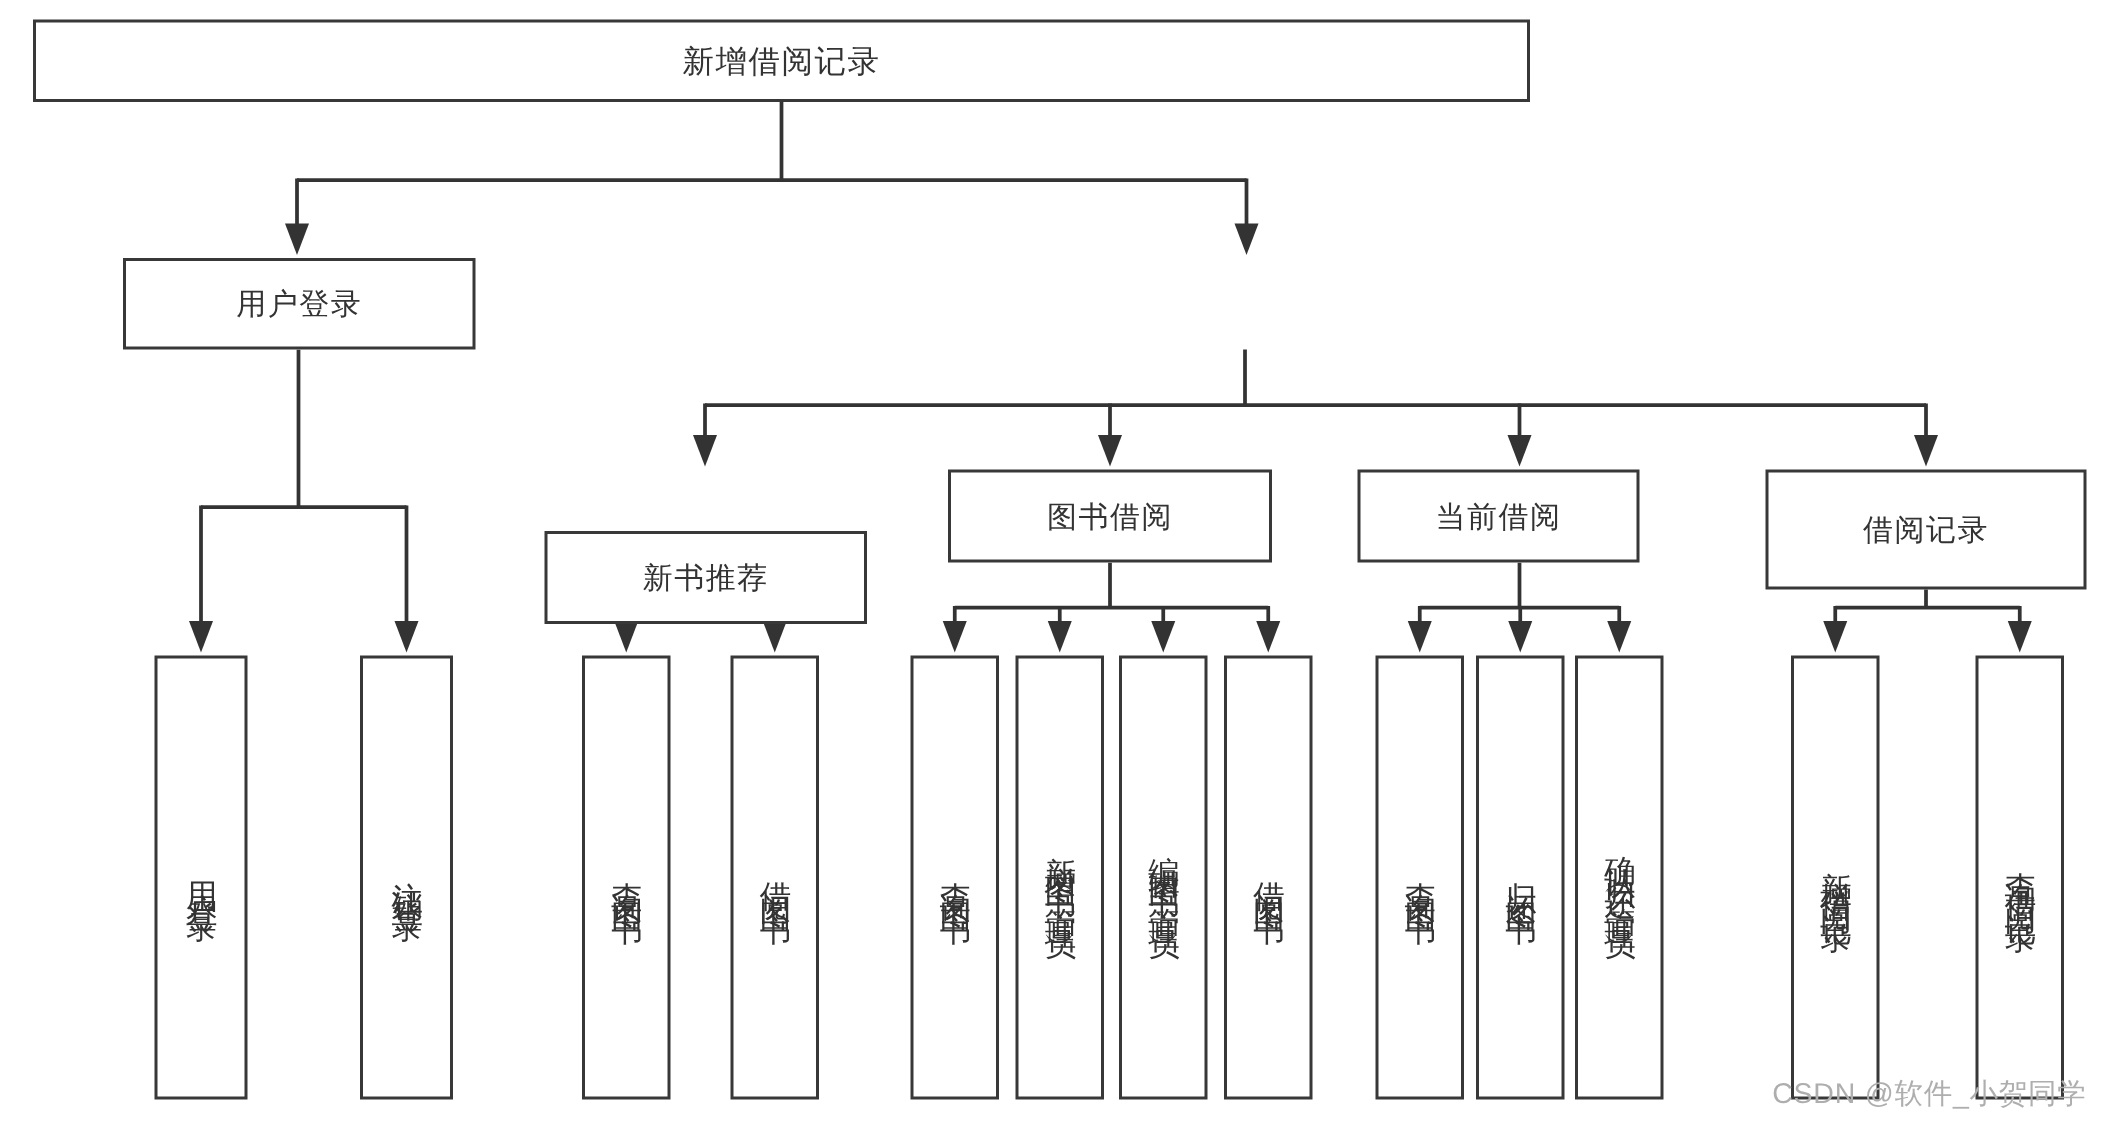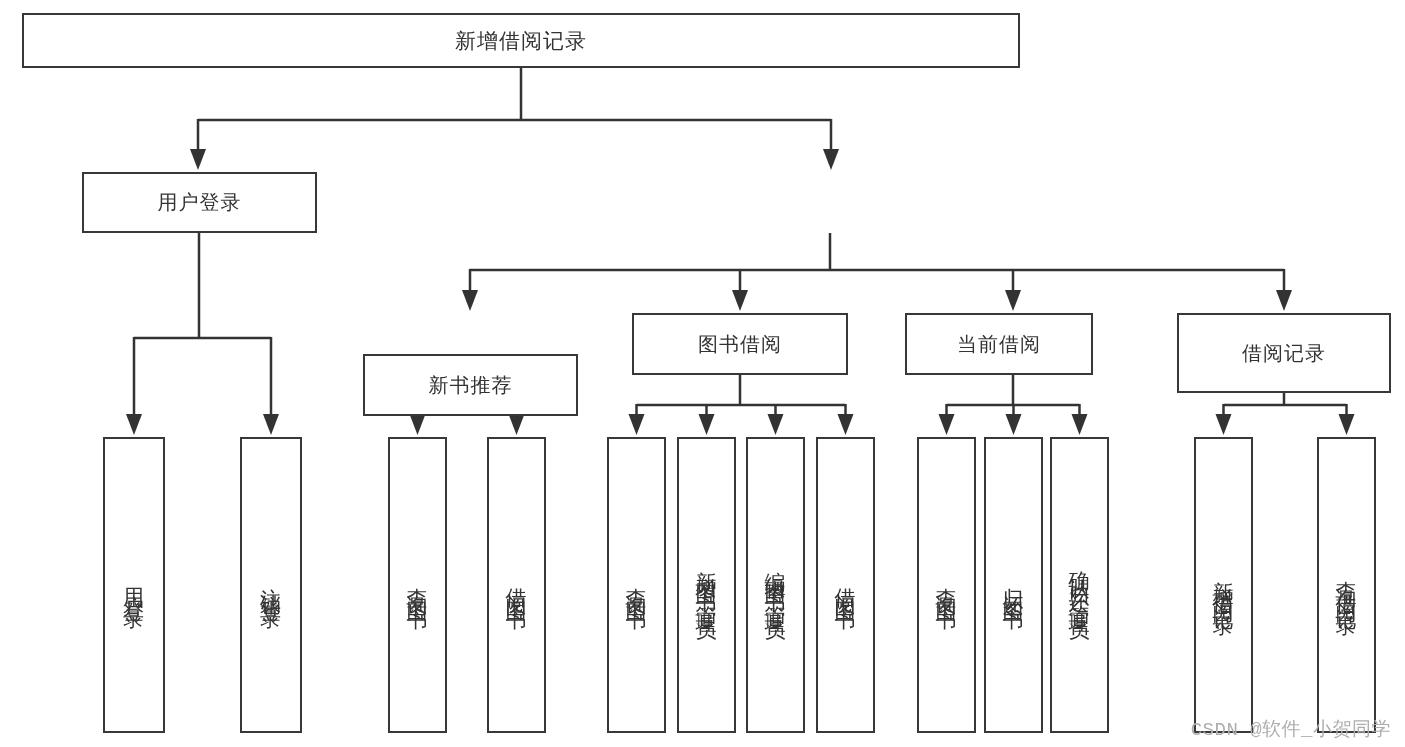--- a/index.html
+++ b/index.html
@@ -65,21 +65,20 @@
     letter-spacing: 7px;
     color: #333333;
   }
   .watermark {
     position: absolute;
     top: 716px;
     right: 14px;
     font-size: 19px;
     letter-spacing: 0.5px;
     color: #aeaeae;
-    font-family: Liberation Mono, monospace;
   }
 </style>
 </head>
 <body>
 
 <div class="canvas">
 
   <svg class="connectors" width="1405" height="747" viewBox="0 0 1405 747">
 
     <g>

